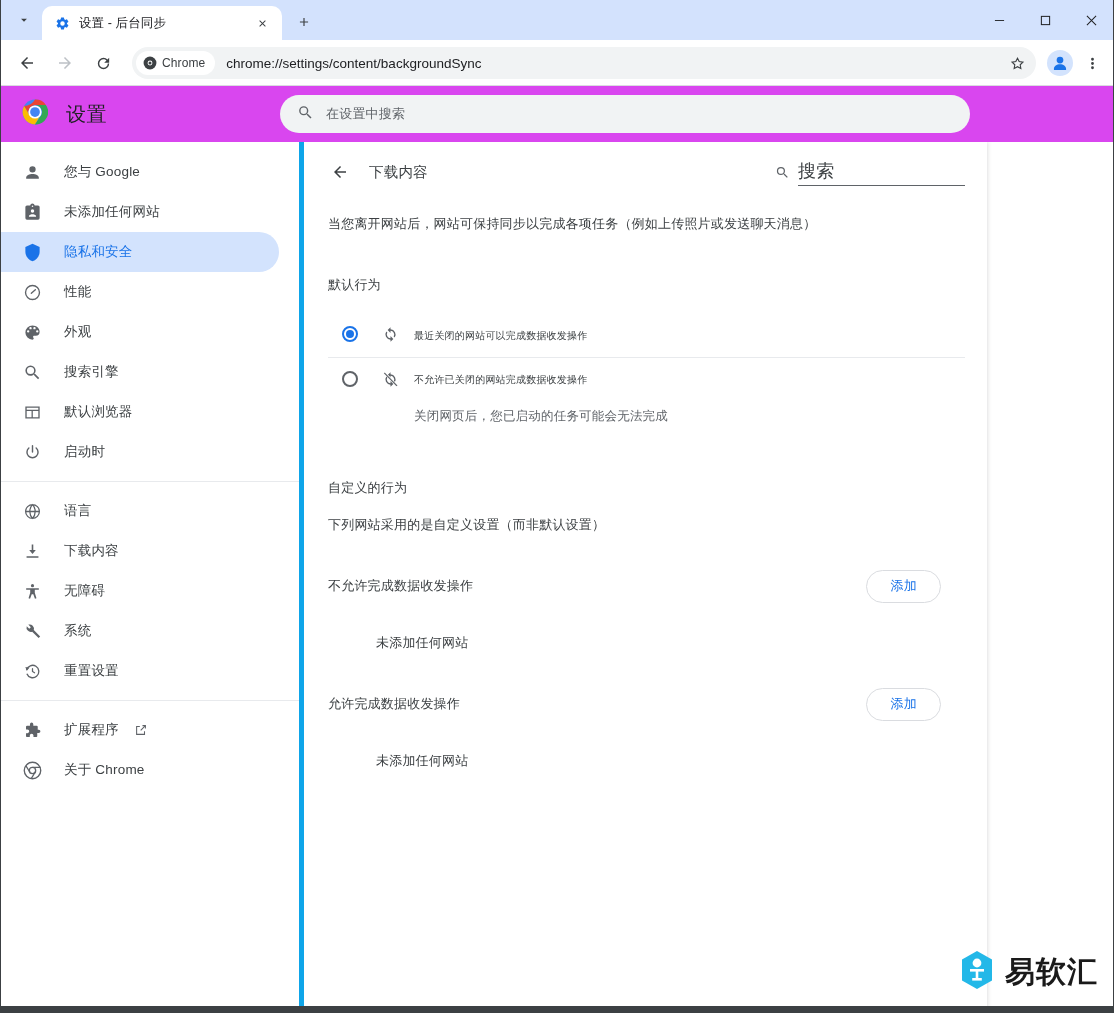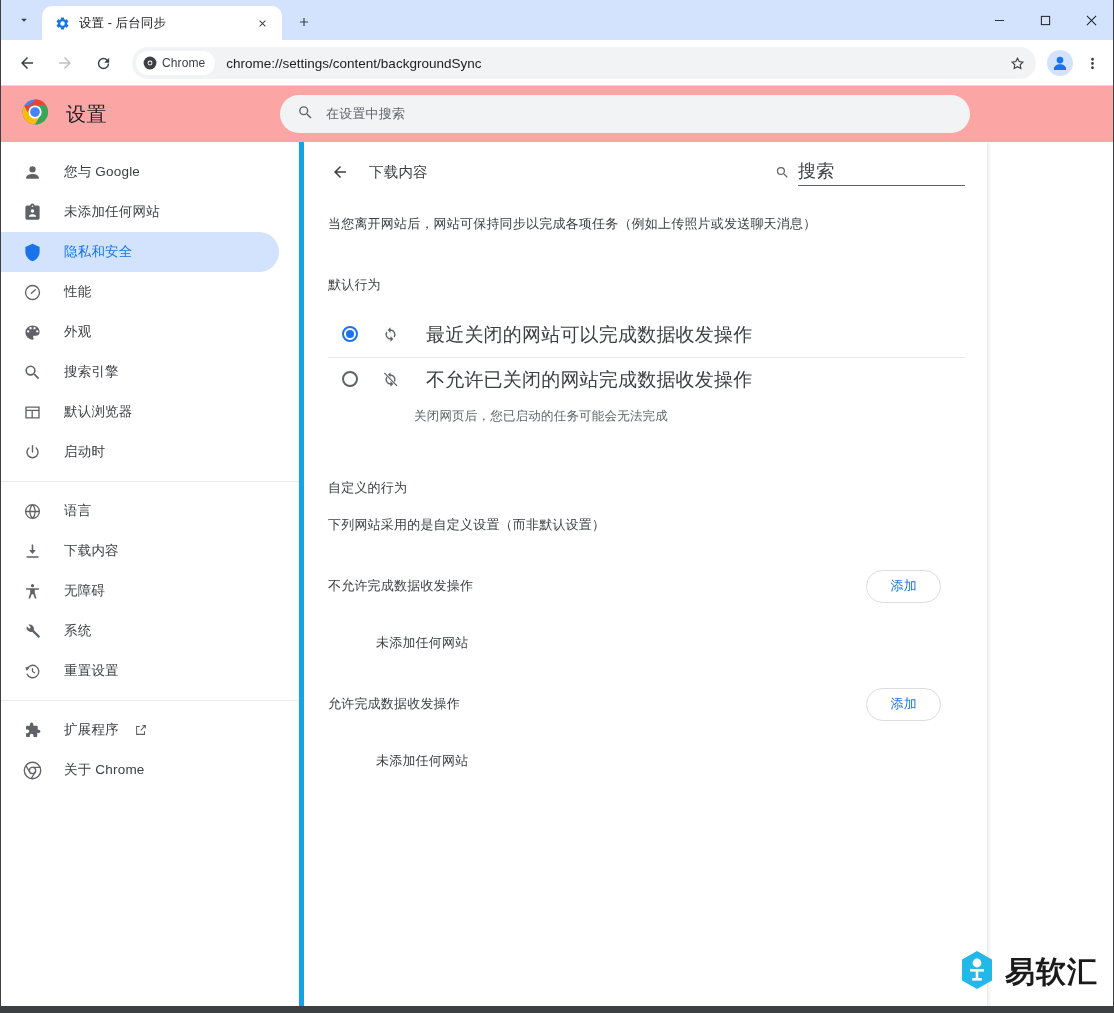--- a/index.html
+++ b/index.html
@@ -175,21 +175,21 @@
     background: #fff;
     display: flex; flex-direction: column;
     position: relative;
     overflow: hidden;
   }
 
   .settings-header {
     height: 56px;
     flex: 0 0 56px;
     display: flex; align-items: center;
-    background: #fca5a5;
+    background: #d946ef;
     position: relative;
     z-index: 5;
   }
   .brand {
     display: flex; align-items: center;
     width: 280px;
     flex: 0 0 280px;
     padding-left: 22px;
   }
   .brand-title {
@@ -370,25 +370,24 @@
   }
   .radio-row.checked .radio-dot { display: block; }
   .radio-icon {
     width: 20px; height: 20px;
     flex: 0 0 20px;
     margin: 0 14px 0 22px;
     display: flex; align-items: center; justify-content: center;
   }
   .radio-texts { flex: 1; padding-top: 1px; }
   .radio-label {
-    font-size: 19px;
+    font-size: 10px;
     color: #3c4043;
     letter-spacing: .2px;
     line-height: 19px;
-    margin-left: 12px;
   }
   .radio-sub {
     font-size: 12.5px;
     color: #5f6368;
     letter-spacing: .2px;
     line-height: 19px;
     margin-top: 18px;
   }
 
   .perm-block { margin-top: 34px; }

